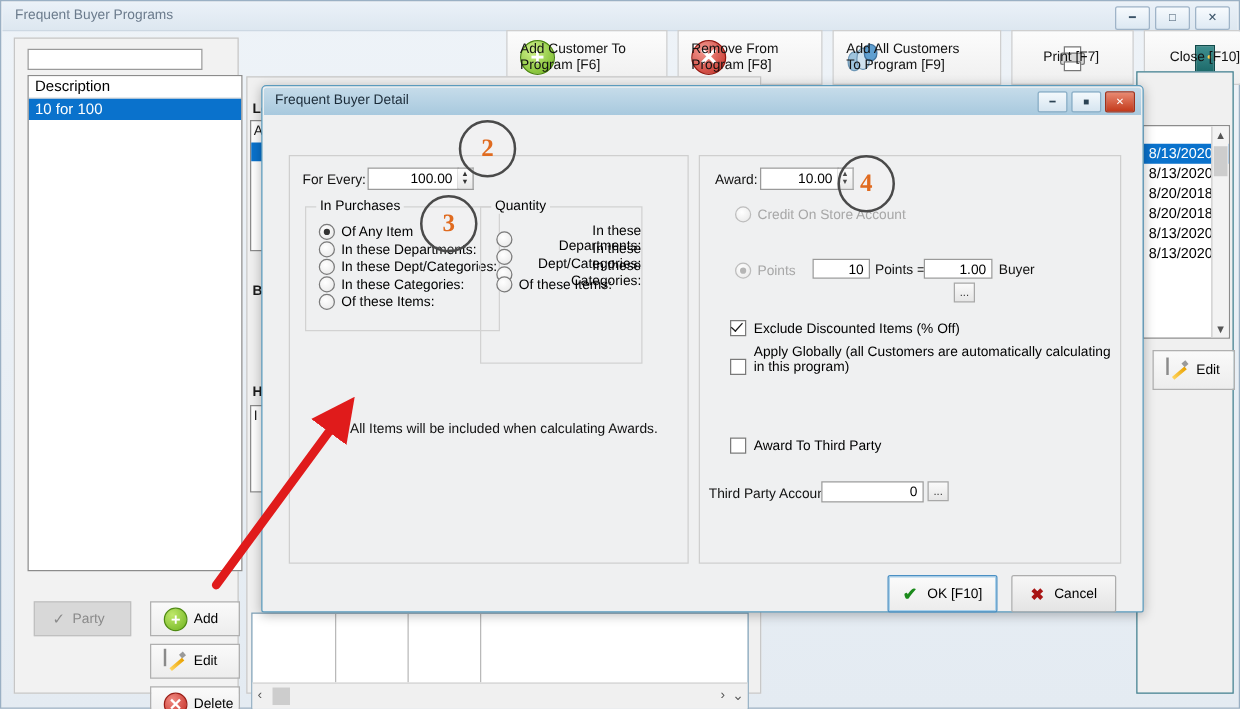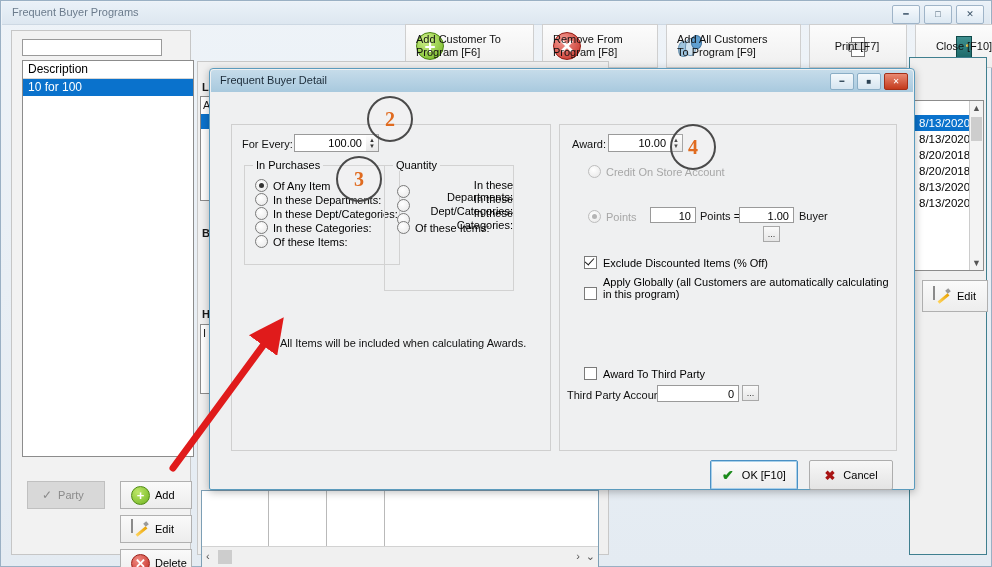--- a/index.html
+++ b/index.html
@@ -458,21 +458,21 @@
 
         <div class="chk" style="left:24px;top:131px;">
           <span class="cbox on"></span>
           <span>Exclude Discounted Items (% Off)</span>
         </div>
         <div class="chk" style="left:24px;top:151px;">
           <span class="cbox"></span>
           <span>Apply Globally (all Customers are automatically calculating in this program)</span>
         </div>
 
-        <div class="chk" style="left:24px;top:242px;">
+        <div class="chk" style="left:24px;top:225px;">
           <span class="cbox"></span>
           <span>Award To Third Party</span>
         </div>
         <div class="lbl" style="left:7px;top:264px;">Third Party Account#:</div>
         <div class="tbox" style="left:97px;top:260px;width:82px;height:17px;">0</div>
         <div class="ell" style="left:182px;top:260px;">...</div>
       </div>
 
       <div class="dlg-footer">
         <div class="okbtn">

